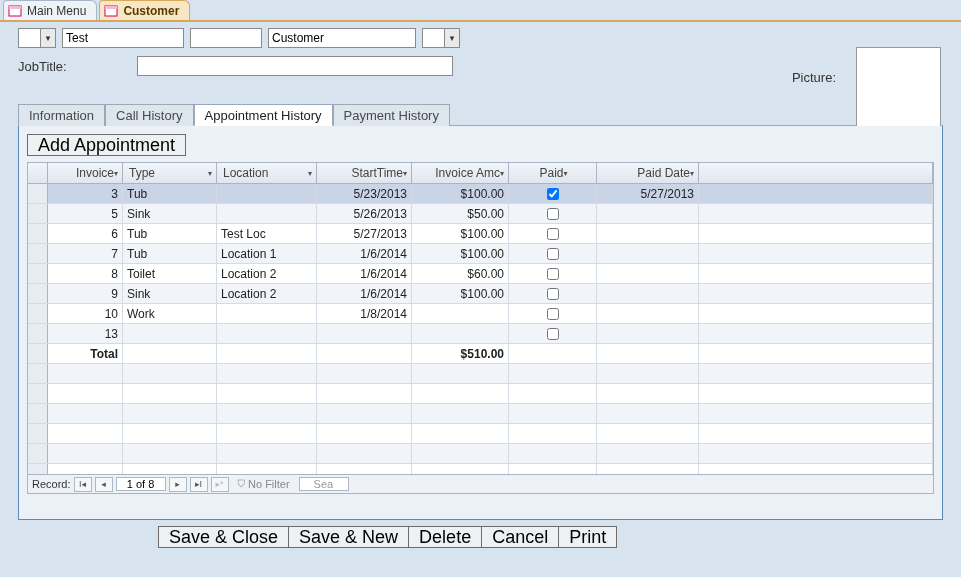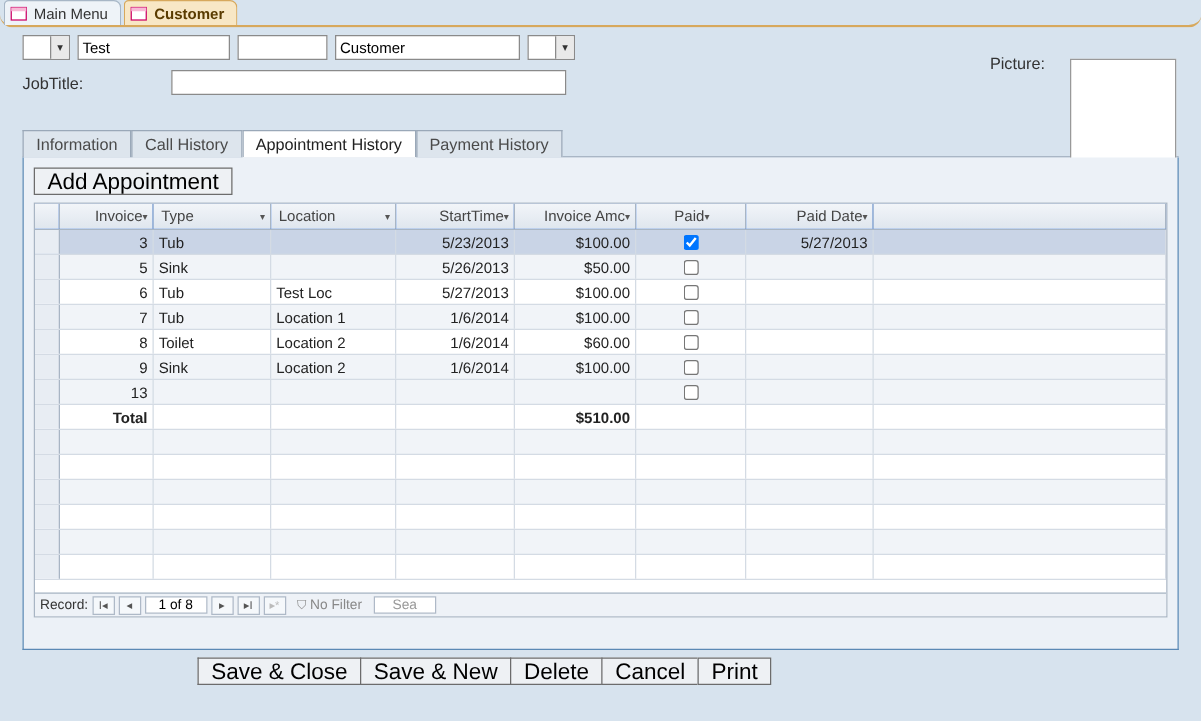--- a/index.html
+++ b/index.html
@@ -13,21 +13,20 @@
   color: #333;
 }
 
 .window-tabs {
   display: flex;
   align-items: flex-end;
   background: #d7e3ee;
   height: 22px;
   padding-left: 3px;
   border-bottom: 2px solid #d7a85c;
-  border-radius: 10px;
 }
 .window-tab {
   display: flex;
   align-items: center;
   gap: 5px;
   height: 20px;
   padding: 0 10px 0 4px;
   background: #eef3f8;
   border: 1px solid #a7b6c6;
   border-bottom: none;
@@ -69,21 +68,21 @@
 .combo { position: relative; }
 .combo .arrow {
   position: absolute; right: 0; top: 0; bottom: 0; width: 15px;
   background: #e9e9e9; border-left: 1px solid #8a8a8a;
   display: flex; align-items: center; justify-content: center;
 }
 .combo .arrow::after { content: "▾"; font-size: 9px; color: #333; }
 
 .picture-label {
   position: absolute;
-  right: 125px; top: 21px;
+  right: 125px; top: 48px;
   font-size: 13px;
 }
 .picture-box {
   position: absolute;
   right: 20px; top: 25px;
   width: 85px; height: 85px;
   background: #fff;
   border: 1px solid #999;
 }
 
@@ -359,20 +358,33 @@
             <div class="cell c-paiddate"></div>
             <div class="cell c-spacer"></div>
           </div>
           <div class="grid-row alt">
             <div class="row-sel"></div>
             <div class="cell c-invoice">9</div>
             <div class="cell c-type">Sink</div>
             <div class="cell c-location">Location 2</div>
             <div class="cell c-start">1/6/2014</div>
             <div class="cell c-amt">$100.00</div>
+            <div class="cell c-paid">
+              <input type="checkbox" style="">
+            </div>
+            <div class="cell c-paiddate"></div>
+            <div class="cell c-spacer"></div>
+          </div>
+          <div class="grid-row">
+            <div class="row-sel"></div>
+            <div class="cell c-invoice">10</div>
+            <div class="cell c-type">Work</div>
+            <div class="cell c-location"></div>
+            <div class="cell c-start">1/8/2014</div>
+            <div class="cell c-amt"></div>
             <div class="cell c-paid">
               <input type="checkbox" style="">
             </div>
             <div class="cell c-paiddate"></div>
             <div class="cell c-spacer"></div>
           </div>
           <div class="grid-row alt">
             <div class="row-sel"></div>
             <div class="cell c-invoice">13</div>
             <div class="cell c-type"></div>

